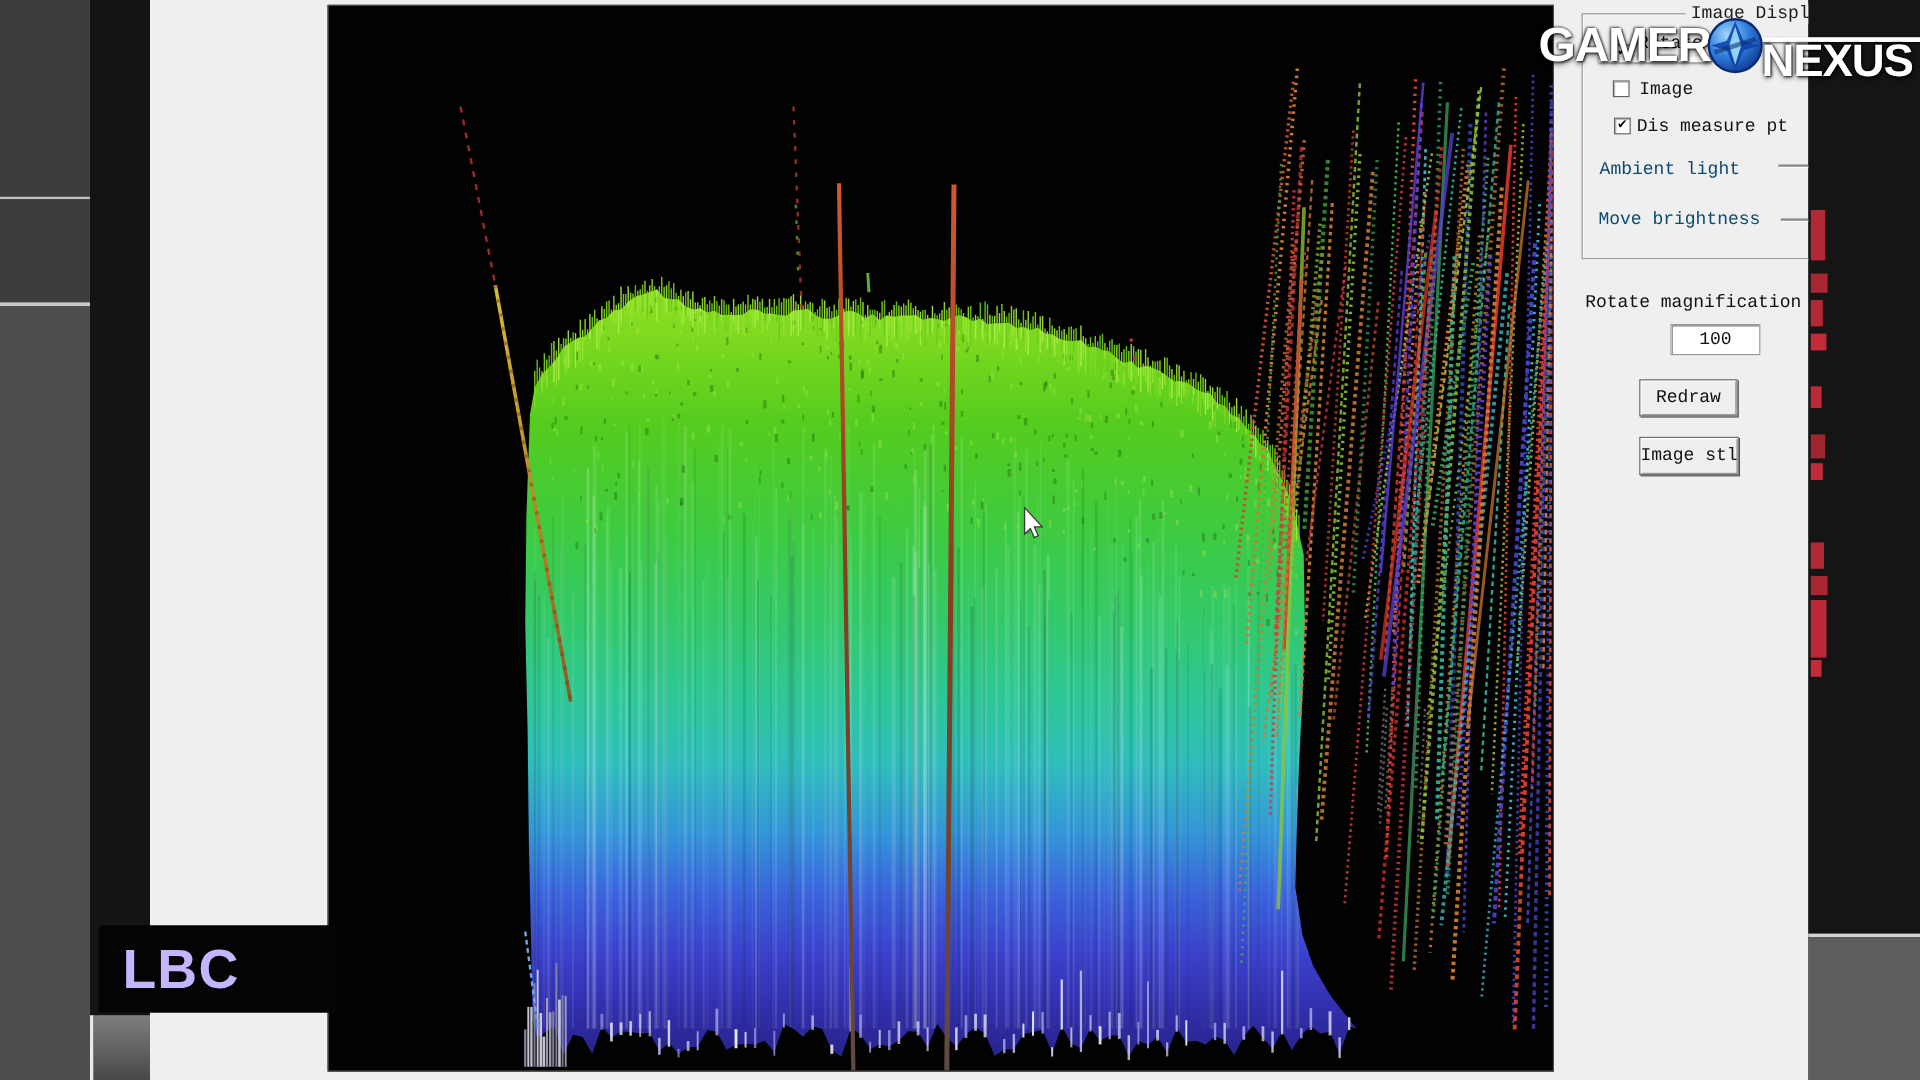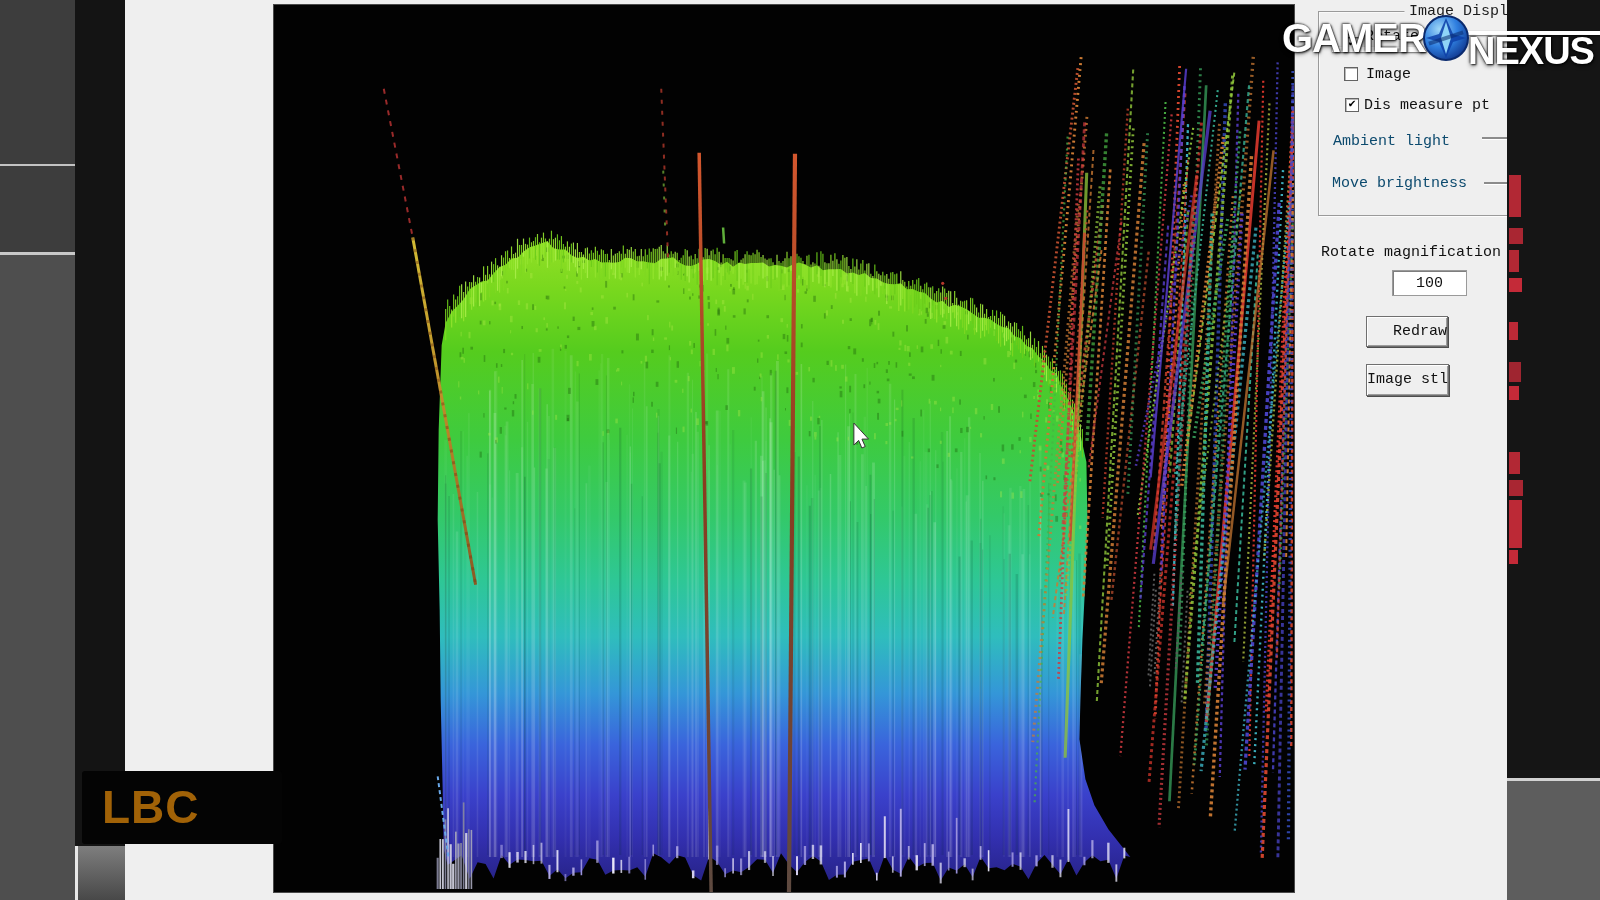--- a/index.html
+++ b/index.html
@@ -31,21 +31,21 @@
   .sl-track{height:23px;}
   .sl-line{left:0;top:10px;width:100%;height:2px;background:#8b8b8b;border-bottom:1px solid #fff;}
   .sl-thumb{top:0;width:11px;height:23px;background:#ececec;border:1px solid #5a5a5a;box-sizing:border-box;
     box-shadow:inset 1px 1px 0 #fff, inset -1px -1px 0 #979797;}
   .sl-thumb-notch{left:1px;top:10px;width:7px;height:1px;background:#8a8a8a;}
   #hm-label{left:1196px;top:244px;font-size:15px;color:#111;white-space:nowrap;}
   #hm-input{left:1247px;top:270px;width:73px;height:24px;background:#fff;border:1px solid #9a9a9a;
     box-shadow:inset 1px 1px 0 #7e7e7e, inset -1px -1px 0 #fff;text-align:center;font-size:15px;
     font-family:"Liberation Mono",monospace;color:#111;padding:0;margin-left:20px;}
   .win-btn{background:#efefef;border:1px solid #6f6f6f;box-sizing:border-box;font-size:15px;color:#111;
-    font-family:"Liberation Mono",monospace;text-align:right;
+    font-family:"Liberation Mono",monospace;text-align:center;
     box-shadow:1px 1px 0 #4d4d4d, inset 1px 1px 0 #ffffff, inset -1px -1px 0 #9c9c9c;cursor:default;}
   #btn-redraw{left:1241px;top:316px;width:82px;height:31px;line-height:29px;}
   #btn-savestl{left:1241px;top:364px;width:83px;height:32px;line-height:30px;}
   
   #right-strip-top{left:1507px;top:0;width:93px;height:778px;background:#151515;}
   #right-strip-div{left:1507px;top:778px;width:93px;height:3px;background:#d2d2d2;}
   #right-strip-bot{left:1507px;top:781px;width:93px;height:119px;background:#5d5d5d;}
   #red-col{left:1507px;top:0;width:30px;height:780px;}
   .red-mark{position:absolute;left:2px;background:#ce2b3a;}
   
@@ -53,21 +53,21 @@
   .gn-word{font-family:"Liberation Sans",sans-serif;font-weight:800;color:#fff;letter-spacing:-1px;
     text-shadow:1px 1px 2px rgba(0,0,0,.85),-1px -1px 2px rgba(0,0,0,.6),0 2px 4px rgba(0,0,0,.5);white-space:nowrap;}
   #gn-gamers{left:42px;top:10px;font-size:40px;}
   #gn-nexus{left:228px;top:24px;font-size:38px;}
   #gn-bar-left{left:92px;top:41px;width:94px;height:5px;background:#fff;box-shadow:0 1px 2px rgba(0,0,0,.6);}
   #gn-bar-right{left:224px;top:25px;width:136px;height:4px;background:#fff;box-shadow:0 1px 2px rgba(0,0,0,.6);}
   #gn-emblem{left:182px;top:8px;width:48px;height:48px;}
   
   #lbc-badge{left:82px;top:771px;width:200px;height:73px;background:#040404;border-radius:3px;z-index:40;}
   #lbc-text{left:20px;top:0;line-height:73px;font-family:"Liberation Sans",sans-serif;font-weight:700;
-    font-size:46px;color:#a16207;letter-spacing:1px;}
+    font-size:46px;color:#c4b5fd;letter-spacing:1px;}
 </style>
 </head>
 <body>
 
 <div class="abs" id="bg-left-col">
   <div class="abs" id="bg-left-seg-top"></div>
   <div class="abs" id="bg-left-div1"></div>
   <div class="abs" id="bg-left-seg-mid"></div>
   <div class="abs" id="bg-left-div2"></div>
   <div class="abs" id="bg-left-seg-bot"></div>

